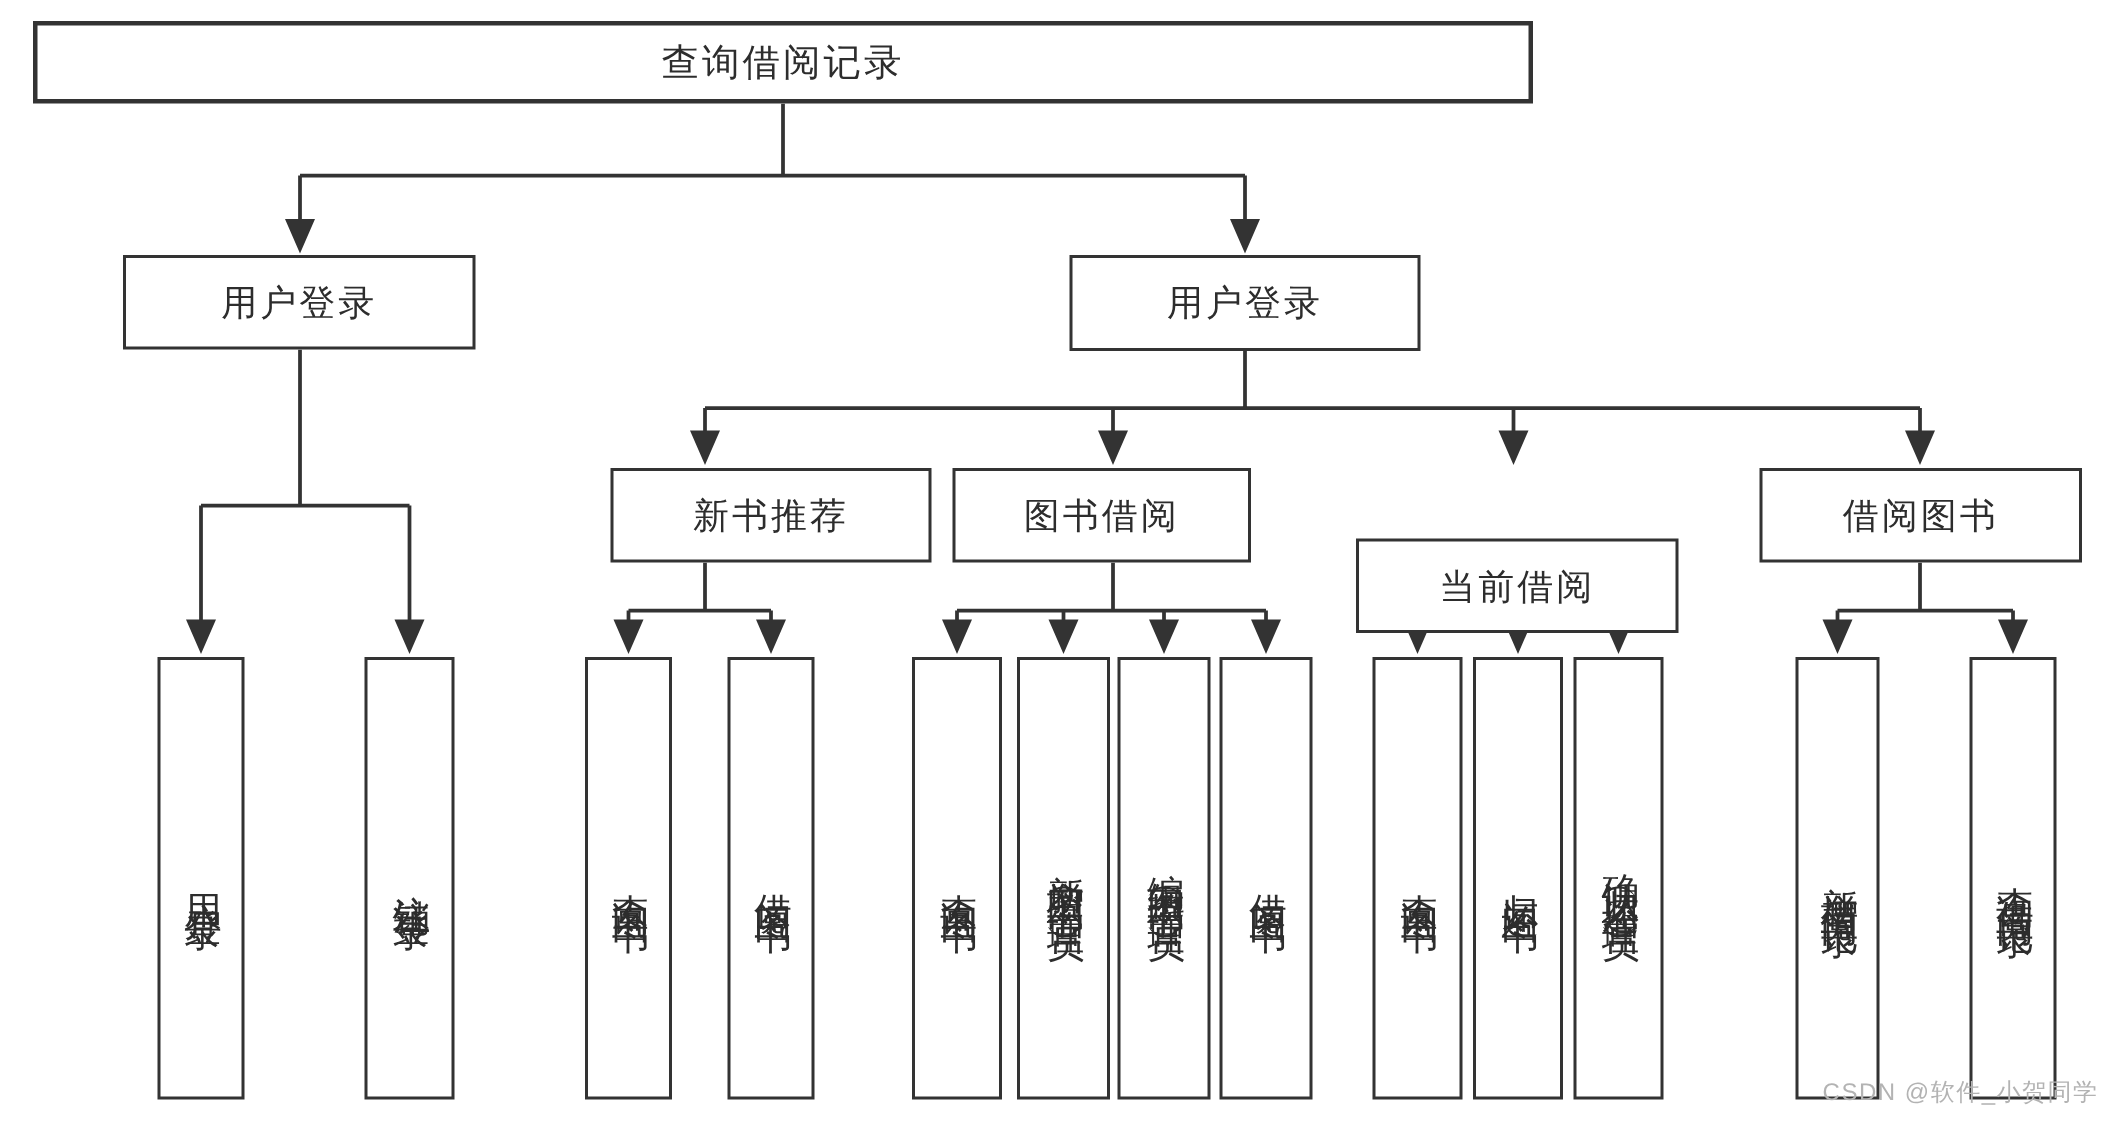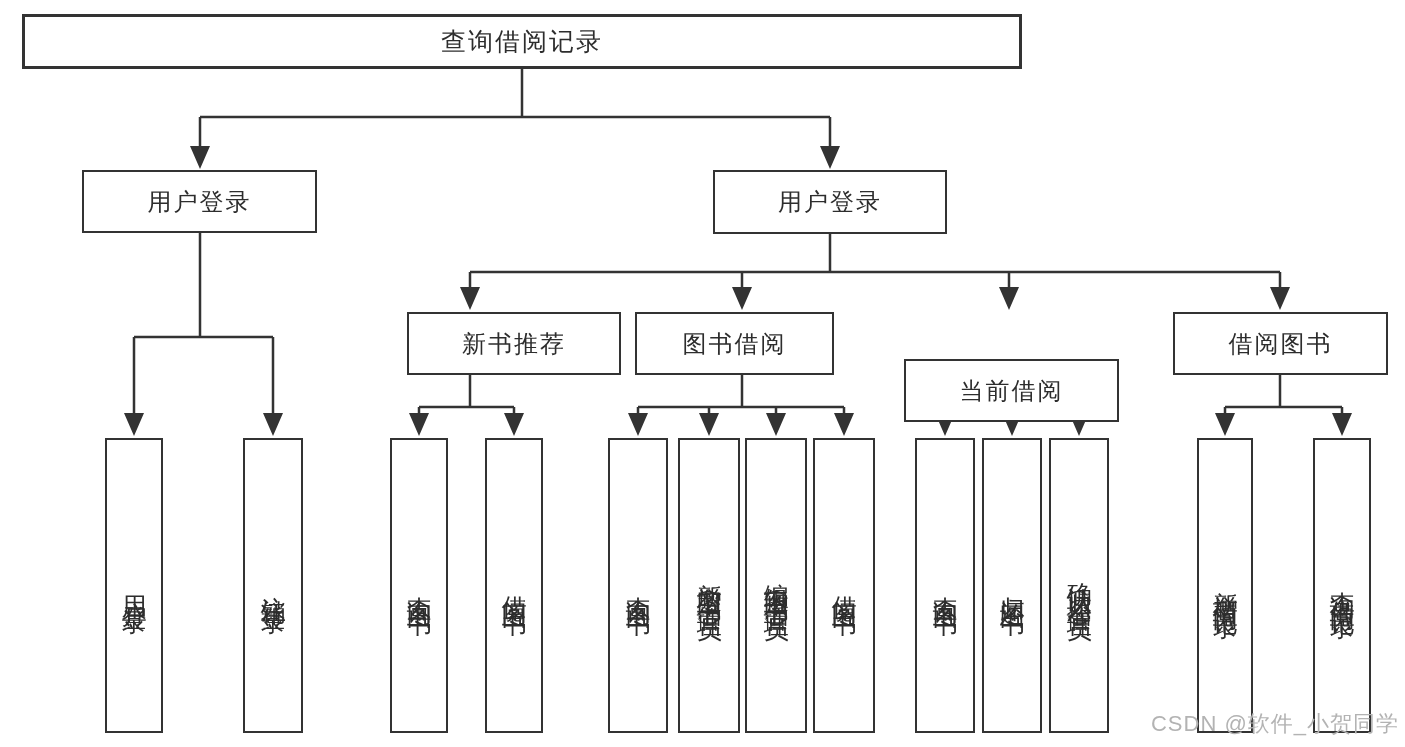--- a/index.html
+++ b/index.html
@@ -60,21 +60,21 @@
     font-size: 25px;
     letter-spacing: 5px;
     line-height: 1.1;
     color: #2d2d2d;
     white-space: nowrap;
   }
   .watermark {
     position: absolute;
     right: 6px;
     bottom: 8px;
-    font-size: 22px;
+    font-size: 16px;
     color: #b3b3b3;
     letter-spacing: 1px;
     z-index: 5;
     white-space: nowrap;
   }
 </style>
 </head>
 <body>
 
 <div class="canvas">

